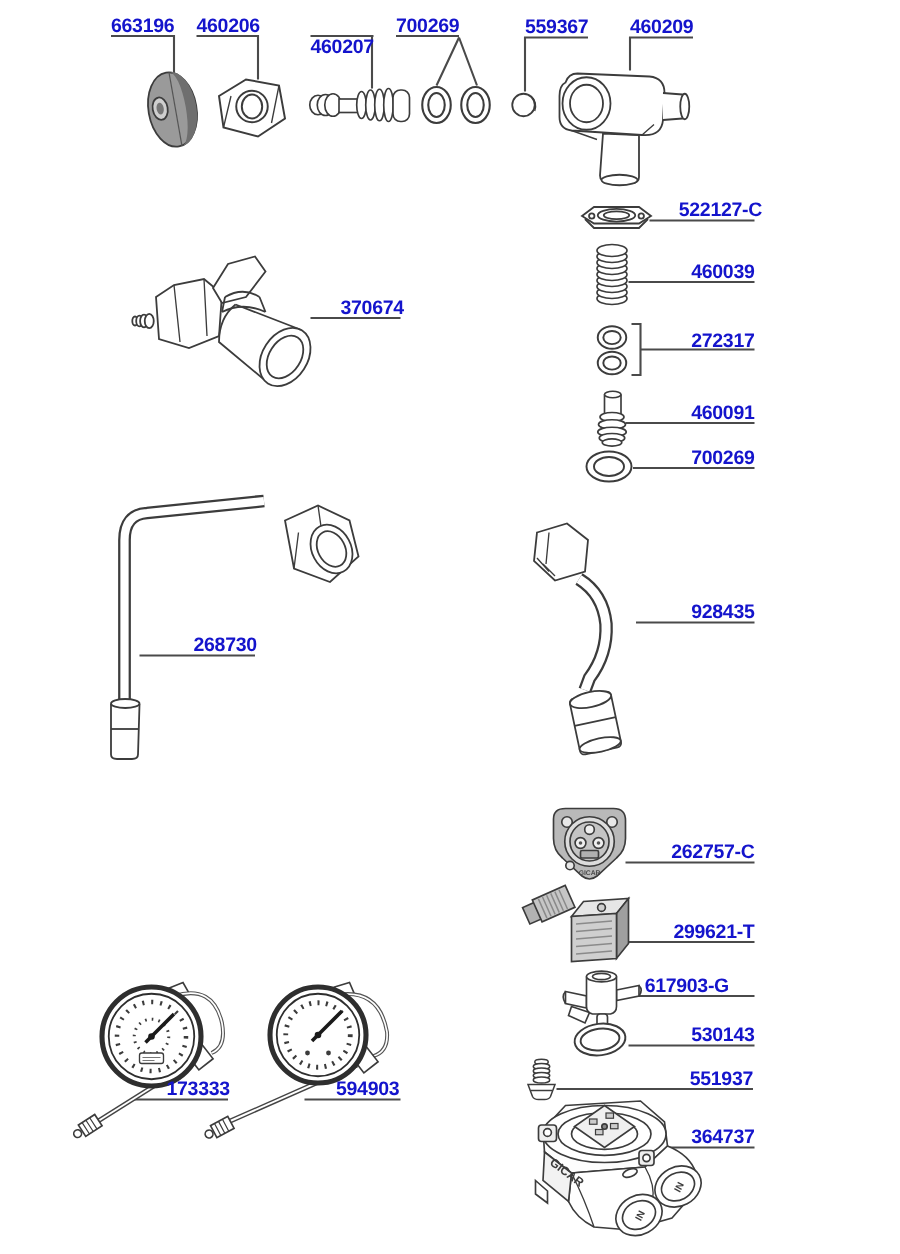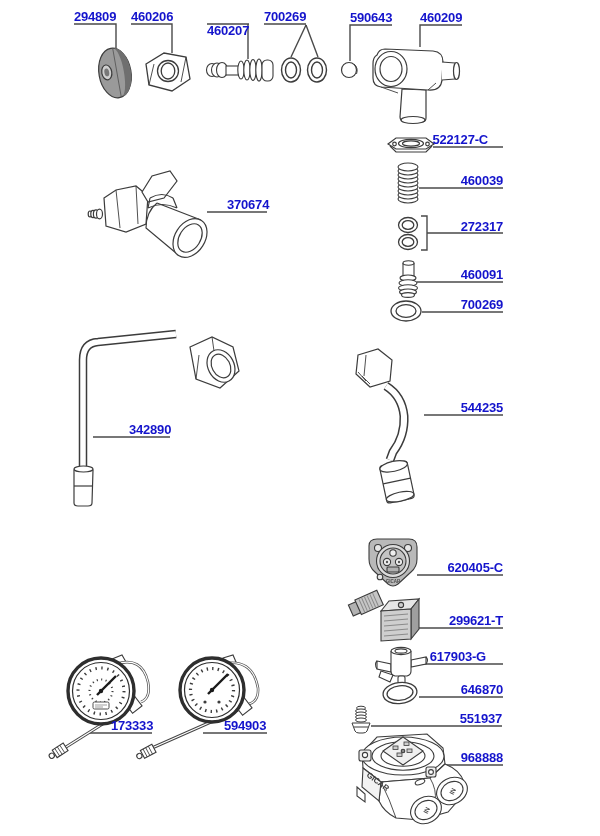--- a/index.html
+++ b/index.html
@@ -314,36 +314,36 @@
     <circle cx="212" cy="690" r="32" fill="#ffffff" stroke="#2e2e2e" stroke-width="3.4"></circle>
     <circle cx="212" cy="690" r="27.5" fill="#ffffff" stroke="#2e2e2e" stroke-width="1.2"></circle>
     <circle cx="212" cy="690" r="21.5" fill="none" stroke="#3c3c3c" stroke-width="3.2" stroke-dasharray="1.4 4.2"></circle>
     <path d="M208,694 L228,674" stroke="#1a1a1a" stroke-width="2.4"></path>
     <circle cx="212" cy="690" r="2.2" fill="#1a1a1a"></circle>
     <circle cx="205" cy="702" r="1.6" fill="#3c3c3c"></circle>
     <circle cx="219" cy="702" r="1.6" fill="#3c3c3c"></circle>
   </g>
 </svg>
 
-<div class="lbl" style="left:74px;top:10px">294809</div>
+<div class="lbl" style="left:74px;top:10px">663196</div>
 <div class="lbl" style="left:131px;top:10px">460206</div>
 <div class="lbl" style="left:207px;top:24px">460207</div>
 <div class="lbl" style="left:264px;top:10px">700269</div>
-<div class="lbl" style="left:350px;top:11px">590643</div>
+<div class="lbl" style="left:350px;top:11px">559367</div>
 <div class="lbl" style="left:420px;top:11px">460209</div>
-<div class="lbl" style="right:112px;top:133px">522127-C</div>
+<div class="lbl" style="right:92px;top:133px">522127-C</div>
 <div class="lbl" style="right:97px;top:174px">460039</div>
 <div class="lbl" style="right:97px;top:220px">272317</div>
 <div class="lbl" style="right:97px;top:268px">460091</div>
 <div class="lbl" style="right:97px;top:298px">700269</div>
 <div class="lbl" style="left:227px;top:198px">370674</div>
-<div class="lbl" style="left:129px;top:423px">342890</div>
-<div class="lbl" style="right:97px;top:401px">544235</div>
-<div class="lbl" style="right:97px;top:561px">620405-C</div>
+<div class="lbl" style="left:129px;top:423px">268730</div>
+<div class="lbl" style="right:97px;top:401px">928435</div>
+<div class="lbl" style="right:97px;top:561px">262757-C</div>
 <div class="lbl" style="right:97px;top:614px">299621-T</div>
 <div class="lbl" style="right:114px;top:650px">617903-G</div>
-<div class="lbl" style="right:97px;top:683px">646870</div>
+<div class="lbl" style="right:97px;top:683px">530143</div>
 <div class="lbl" style="right:98px;top:712px">551937</div>
-<div class="lbl" style="right:97px;top:751px">968888</div>
+<div class="lbl" style="right:97px;top:751px">364737</div>
 <div class="lbl" style="left:111px;top:719px">173333</div>
 <div class="lbl" style="left:224px;top:719px">594903</div>
 
 </div>
 
 </body></html>

